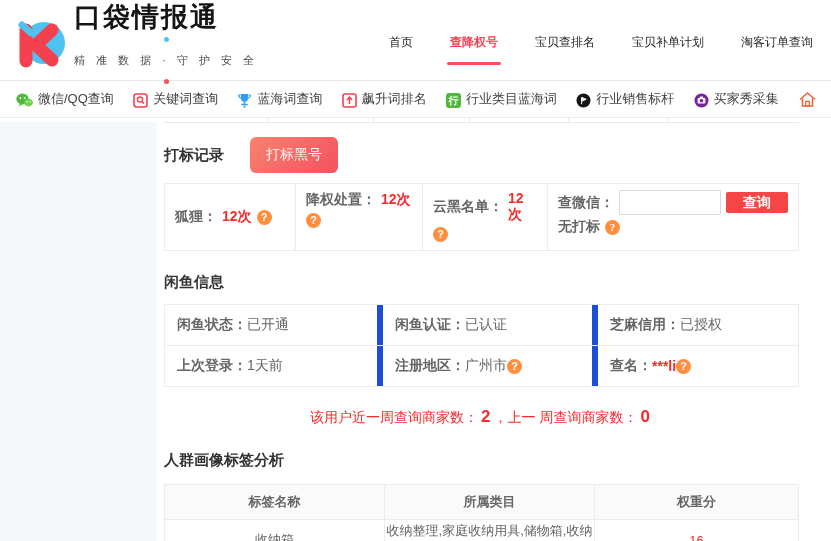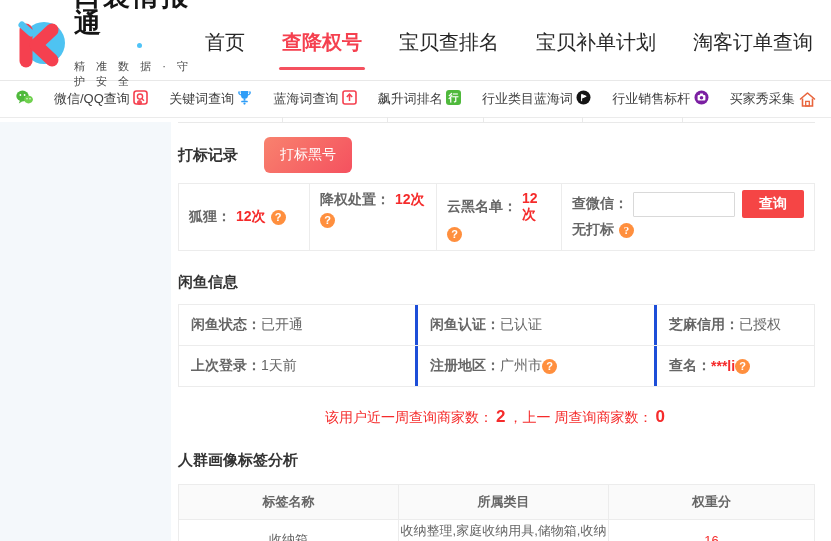--- a/index.html
+++ b/index.html
@@ -11,61 +11,61 @@
   
   .header { height:81px; border-bottom:1px solid #e8e8e8; display:flex; align-items:center; padding:8px 18px 0 10px; }
   .logo-wrap { display:flex; align-items:center; gap:8px; }
   .logo-icon svg { display:block; }
   .brand-name { font-size:27px; font-weight:bold; color:#141414; letter-spacing:2px; line-height:1; }
   .tagline { display:flex; align-items:center; gap:11px; margin-top:6px;flex-direction:column; }
   .tagline .dot { width:5px; height:5px; border-radius:50%; }
   .dot-blue { background:#4fc3f7; }
   .dot-red  { background:#f5515f; }
   .tagline-text { font-size:11px; color:#4a4a4a; letter-spacing:4px; }
-  .top-nav { margin-left:auto; display:flex; gap:37px; font-size:20px; color:#262626; align-items:center; }
+  .top-nav { margin-left:auto; display:flex; gap:37px; font-size:12px; color:#262626; align-items:center; }
   .tab { position:relative; cursor:pointer; white-space:nowrap; padding:6px 0 10px; }
   .tab.active { color:#f5404f; font-weight:bold; }
   .tab.active::after { content:""; position:absolute; left:-3px; right:-3px; bottom:-4px; height:3px; border-radius:2px; background:#f5515f; }
   
   .toolbar { height:37px; border-bottom:1px solid #ebebeb; display:flex; align-items:center; justify-content:space-between; padding:0 14px 0 16px; }
-  .tool-item { display:flex; align-items:flex-start; gap:21px; font-size:13px; color:#404040; cursor:pointer; white-space:nowrap; }
+  .tool-item { display:flex; align-items:flex-end; gap:5px; font-size:13px; color:#404040; cursor:pointer; white-space:nowrap; }
   .tool-item svg { display:block; }
   .badge-char { width:15px; height:15px; border-radius:3px; background:#4fb93c; color:#fff; font-size:10px; font-weight:bold; display:inline-flex; align-items:center; justify-content:center; }
   .home-link { display:flex; align-items:center; cursor:pointer; }
   
   .page { display:flex; height:423px; }
   .sidebar { width:171px; background:#f4f8fb; margin-top:4px; }
-  .main { flex:1; padding:0 16px 0 7px; }
+  .main { flex:1; padding:0 32px 0 7px; }
   .cutoff-strip { height:5px; border-bottom:1px solid #e9e9e9; position:relative; }
   .cut-div { position:absolute; bottom:0; width:1px; height:5px; background:#e9e9e9; }
   
   .sec-title { font-size:15px; font-weight:bold; color:#333; margin:0; }
   .section-row { display:flex; align-items:center; gap:26px; margin-top:14px; height:36px; }
   .black-btn { width:88px; height:36px; border:none; border-radius:6px; color:#fff; font-size:14px;
     background:linear-gradient(135deg,#f8826e 0%,#f5515f 100%); cursor:pointer; font-family:inherit; }
   
   .mark-table { display:flex; border:1px solid #ececec; margin-top:10px; }
   .m-cell { padding:6px 10px; min-height:49px; }
   .m-cell + .m-cell { border-left:1px solid #ececec; }
   .m-c1 { width:130px; } .m-c2 { width:127px; } .m-c3 { width:125px; } .m-c4 { flex:1;font-family:Liberation Serif, serif; }
   .m-line { display:flex; align-items:center; gap:5px; min-height:20px; font-size:14px; }
   .m-label { font-weight:bold; color:#666; white-space:nowrap; }
   .red-val { color:#f52b2b; font-weight:bold; }
   .help { width:15px; height:15px; border-radius:50%; background:#ff8f3e; color:#fff; font-size:11px; font-weight:bold;
     display:inline-flex; align-items:center; justify-content:center; flex:none; cursor:pointer; }
   .wx-input { width:102px; height:25px; border:1px solid #d9d9d9; border-radius:1px; padding:0 4px; font-size:13px; font-family:inherit; }
-  .query-btn { width:62px; height:28px; margin-left:auto; border:none; border-radius:2px; background:#f54545; color:#fff;
+  .query-btn { width:62px; height:21px; margin-left:auto; border:none; border-radius:2px; background:#f54545; color:#fff;
     font-size:14px; font-weight:bold; cursor:pointer; font-family:inherit; }
   
   .xianyu-title { margin-top:22px; }
   .info-table { border:1px solid #ececec; margin-top:12px; }
   .i-row { display:flex; }
   .i-row + .i-row { border-top:1px solid #ececec; }
   .i-cell { height:40px; display:flex; align-items:center; padding-left:12px; font-size:14px; color:#666; }
-  .i-cell + .i-cell { border-left:3px solid #1d4ed8;margin-left:24px; }
+  .i-cell + .i-cell { border-left:6px solid #1d4ed8; }
   .i-c1 { width:212px; } .i-c2 { width:215px; } .i-c3 { flex:1; }
   .i-label { font-weight:bold; white-space:nowrap; }
   .i-red { color:#f52b2b; font-weight:bold; }
   
   .stats-line { margin-top:20px; text-align:center; font-size:14px; color:#f52b2b; }
   .big-num { font-size:17px; font-weight:bold; padding:0 3px; }
   
   .tags-title { margin-top:24px; }
   .tags-table { border:1px solid #ececec; margin-top:14px; }
   .t-head { display:flex; background:#fafafa; height:34px;font-weight:bold; }

